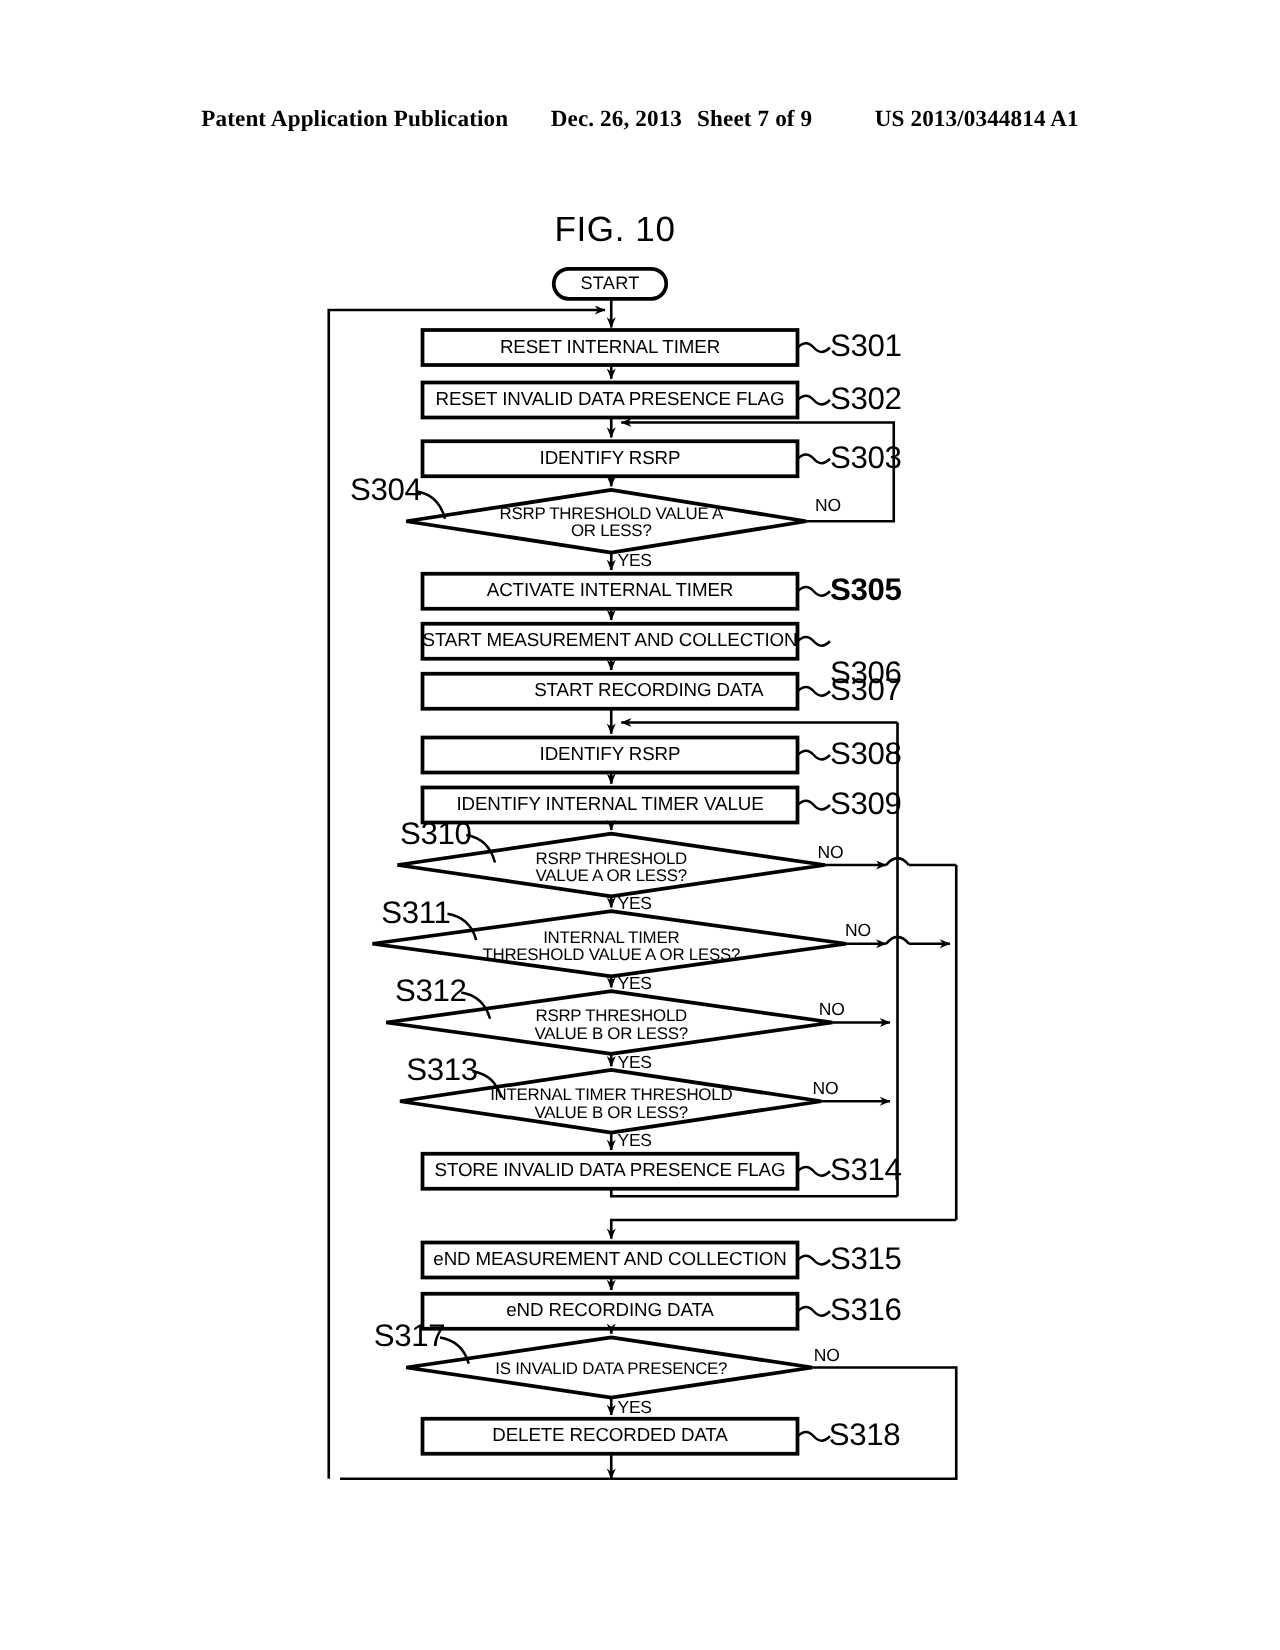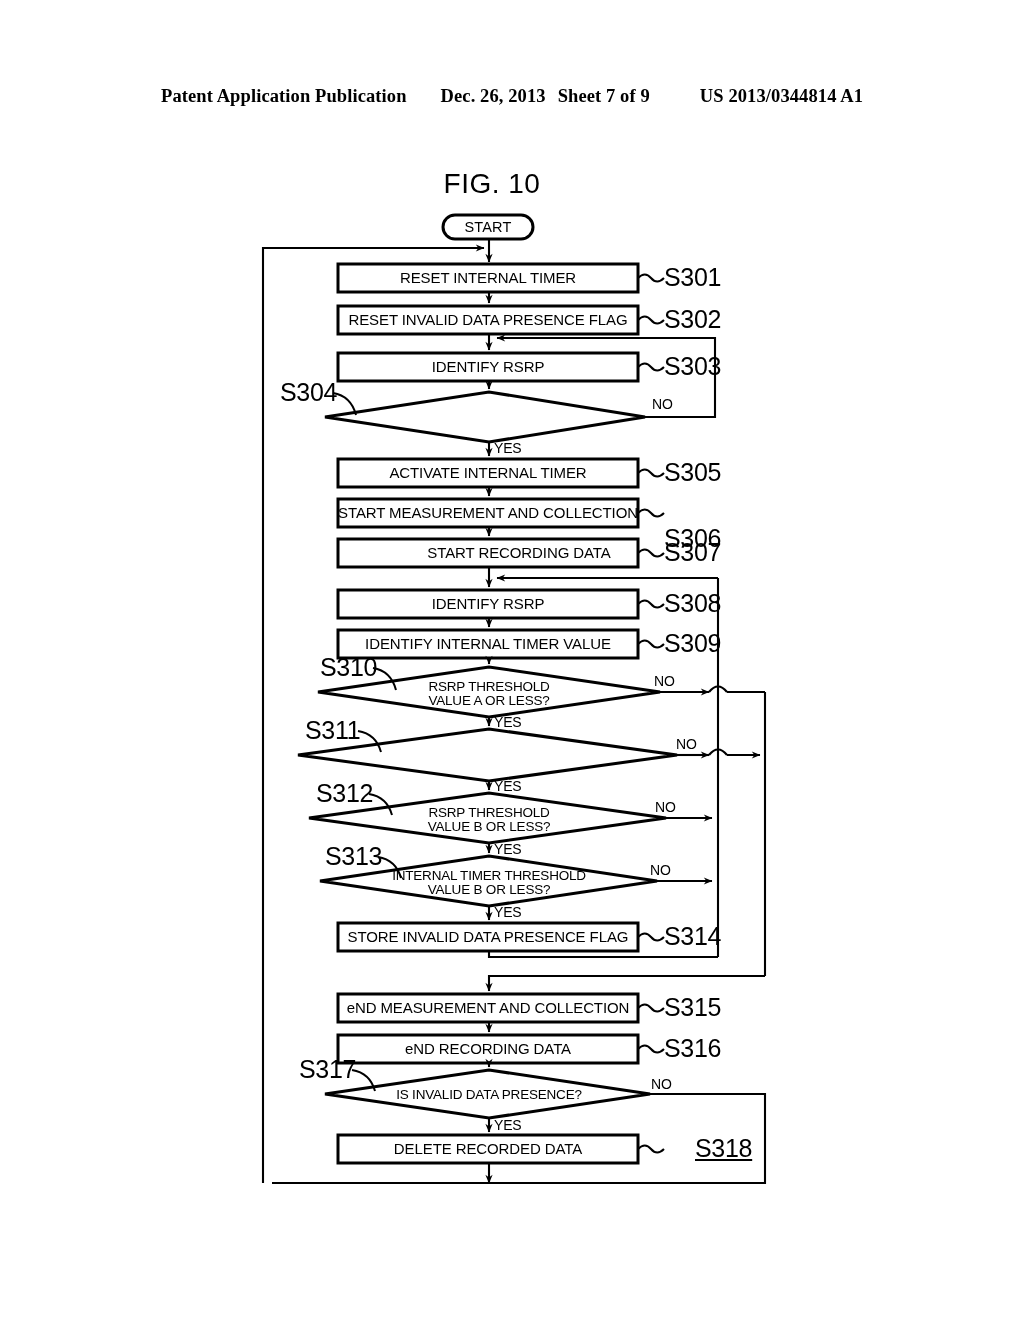--- a/index.html
+++ b/index.html
@@ -197,27 +197,31 @@
       <path d="M650,1094 L765,1094 L765,1183 L272,1183"></path>
 
     </g>
   </svg>
 
   <div class="node-label term-label" style="left:443px; top:220px; width:90px;">START</div>
 
   <div class="node-label proc-label" style="left:338px; top:270px; width:300px;">RESET INTERNAL TIMER</div>
   <div class="node-label proc-label" style="left:338px; top:312px; width:300px;">RESET INVALID DATA PRESENCE FLAG</div>
   <div class="node-label proc-label" style="left:338px; top:359px; width:300px;">IDENTIFY RSRP</div>
+  <div class="node-label dec-label" style="left:359px; top:404px; width:260px;">RSRP THRESHOLD VALUE A
+OR LESS?</div>
   <div class="node-label proc-label" style="left:338px; top:465px; width:300px;">ACTIVATE INTERNAL TIMER</div>
   <div class="node-label proc-label" style="left:338px; top:505px; width:300px;">START MEASUREMENT AND COLLECTION</div>
   <div class="node-label proc-label" style="left:338px; top:545px; width:300px;padding-left:31px;">START RECORDING DATA</div>
   <div class="node-label proc-label" style="left:338px; top:596px; width:300px;">IDENTIFY RSRP</div>
   <div class="node-label proc-label" style="left:338px; top:636px; width:300px;">IDENTIFY INTERNAL TIMER VALUE</div>
   <div class="node-label dec-label" style="left:379px; top:680px; width:220px;">RSRP THRESHOLD
 VALUE A OR LESS?</div>
+  <div class="node-label dec-label" style="left:359px; top:743px; width:260px;">INTERNAL TIMER
+THRESHOLD VALUE A OR LESS?</div>
   <div class="node-label dec-label" style="left:379px; top:806px; width:220px;">RSRP THRESHOLD
 VALUE B OR LESS?</div>
   <div class="node-label dec-label" style="left:369px; top:869px; width:240px;">INTERNAL TIMER THRESHOLD
 VALUE B OR LESS?</div>
   <div class="node-label proc-label" style="left:338px; top:929px; width:300px;">STORE INVALID DATA PRESENCE FLAG</div>
   <div class="node-label proc-label" style="left:338px; top:1000px; width:300px;">eND MEASUREMENT AND COLLECTION</div>
   <div class="node-label proc-label" style="left:338px; top:1041px; width:300px;">eND RECORDING DATA</div>
   <div class="node-label dec-label" style="left:369px; top:1088px; width:240px;">IS INVALID DATA PRESENCE?</div>
   <div class="node-label proc-label" style="left:338px; top:1141px; width:300px;">DELETE RECORDED DATA</div>
 
@@ -243,34 +247,34 @@
       <path d="M369,794 q18,3 23,21"></path>
       <path d="M378,857 q18,3 23,21"></path>
       <path d="M352,1070 q18,3 23,21"></path>
     </g>
   </svg>
 
   <div class="step-ref" style="left:664px; top:263px;">S301</div>
   <div class="step-ref" style="left:664px; top:305px;">S302</div>
   <div class="step-ref" style="left:664px; top:352px;">S303</div>
   <div class="step-ref" style="left:280px; top:378px;">S304</div>
-  <div class="step-ref" style="left:664px; top:458px;">S305</div>
+  <div class="step-ref" style="left:664px; top:458px;font-weight:bold;">S305</div>
   <div class="step-ref" style="left:664px; top:524px;">S306</div>
   <div class="step-ref" style="left:664px; top:538px;">S307</div>
   <div class="step-ref" style="left:664px; top:589px;">S308</div>
   <div class="step-ref" style="left:664px; top:629px;">S309</div>
   <div class="step-ref" style="left:320px; top:653px;">S310</div>
   <div class="step-ref" style="left:305px; top:716px;">S311</div>
   <div class="step-ref" style="left:316px; top:779px;">S312</div>
   <div class="step-ref" style="left:325px; top:842px;">S313</div>
   <div class="step-ref" style="left:664px; top:922px;">S314</div>
   <div class="step-ref" style="left:664px; top:993px;">S315</div>
   <div class="step-ref" style="left:664px; top:1034px;">S316</div>
   <div class="step-ref" style="left:299px; top:1055px;">S317</div>
-  <div class="step-ref" style="left:695px; top:1134px;text-decoration:underline;">S318</div>
+  <div class="step-ref" style="left:663px; top:1134px;">S318</div>
 
   <div class="branch-label" style="left:652px; top:396px;">NO</div>
   <div class="branch-label" style="left:494px; top:440px;">YES</div>
 
   <div class="branch-label" style="left:654px; top:673px;">NO</div>
   <div class="branch-label" style="left:494px; top:714px;">YES</div>
 
   <div class="branch-label" style="left:676px; top:736px;">NO</div>
   <div class="branch-label" style="left:494px; top:778px;">YES</div>
 

